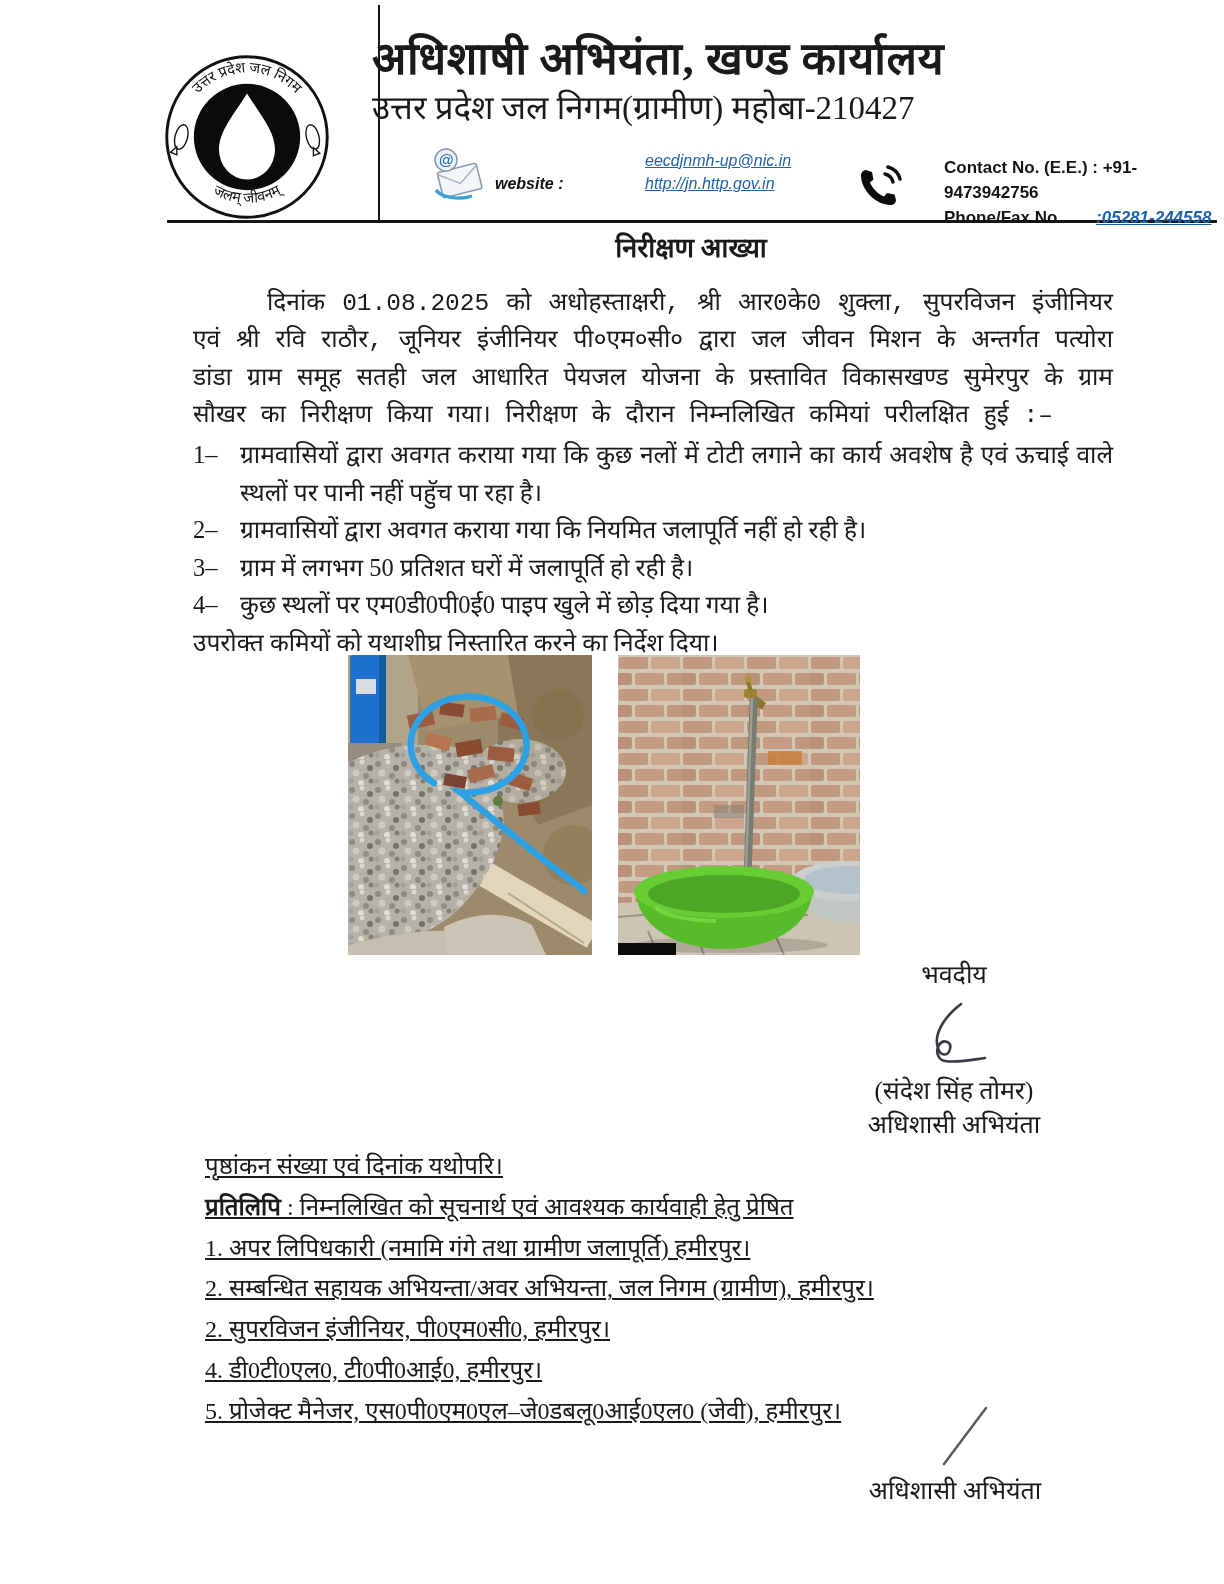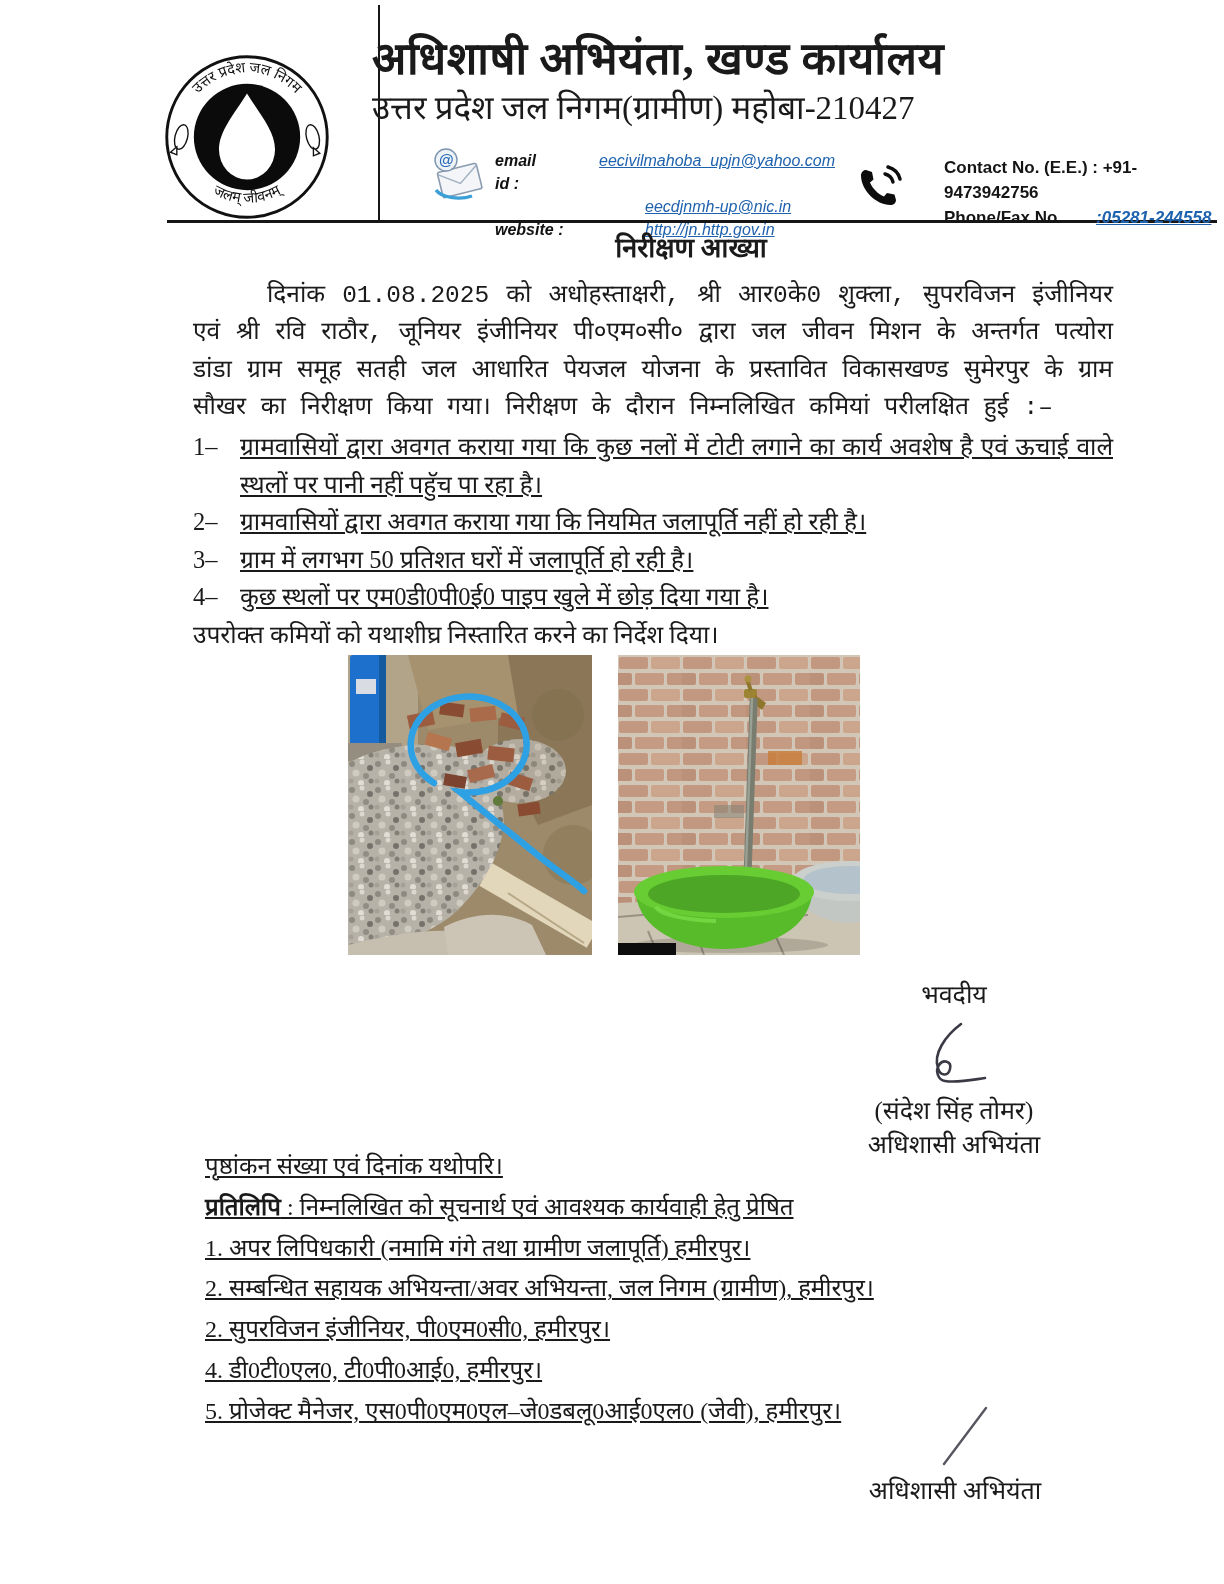--- a/index.html
+++ b/index.html
@@ -20,32 +20,32 @@
   .mail-grid{position:absolute;left:495px;top:149px;width:340px;font-size:16px;font-style:italic;line-height:23px;}
   .mail-row{display:flex;}
   .mail-row .lbl{width:92px;font-weight:bold;color:#111;}
   .mail-row .val{margin-left:58px;}
   .link{color:#1F62AE;text-decoration:underline;font-style:italic;}
   .phone-icon{position:absolute;left:856px;top:164px;width:46px;height:46px;}
   .contact-lines{position:absolute;left:928px;top:155px;font-size:17px;font-weight:bold;line-height:25px;color:#151515;margin-left:16px;}
   .phone-row .gap{display:inline-block;width:34px;}
   
   .body-block{position:absolute;left:193px;top:230px;width:920px;font-size:24.5px;line-height:37.6px;}
-  .doc-title{text-align:center;font-weight:bold;font-size:27px;padding-left:76px;margin-bottom:9px;}
+  .doc-title{text-align:center;font-weight:bold;font-size:27px;padding-left:76px;margin-bottom:17px;}
   .intro{text-align:justify;text-indent:74px;font-family:Liberation Mono, monospace;}
   .findings{margin-top:1px;}
   .finding{display:flex;}
   .finding .num{flex:0 0 47px;}
-  .finding .ftext{flex:1;text-align:justify;text-decoration:underline;}
+  .finding .ftext{flex:1;text-align:justify;}
   .closing{}
   
   .photos{position:absolute;left:348px;top:655px;display:flex;gap:26px;}
   .photo{display:block;}
   
-  .sig-block{position:absolute;left:798px;top:958px;width:312px;text-align:center;font-size:25px;line-height:34px;margin-top:20px;}
+  .sig-block{position:absolute;left:798px;top:958px;width:312px;text-align:center;font-size:25px;line-height:34px;}
   .sig-mark{display:block;margin:8px auto 2px auto;width:78px;height:72px;}
   
   .endorse{position:absolute;left:205px;top:1146px;width:935px;font-size:24px;line-height:40.8px;text-decoration:underline;}
   .copy-label{font-weight:bold;}
   .footer-sign{position:absolute;left:845px;top:1472px;width:220px;text-align:center;font-size:25px;}
   .slash-mark{position:absolute;left:938px;top:1404px;width:54px;height:66px;}
 </style>
 </head>
 <body>
 
@@ -85,24 +85,20 @@
     <svg class="mail-icon" viewBox="0 0 56 58">
       <g transform="rotate(-14 28 36)">
         <rect x="10" y="22" width="40" height="26" rx="2" fill="#f3f5f8" stroke="#8b9bb0" stroke-width="1.6"></rect>
         <path d="M10,24 L30,38 L50,24" fill="none" stroke="#9fb0c2" stroke-width="1.4"></path>
       </g>
       <path d="M6,44 a24,12 0 0 0 36,6" fill="none" stroke="#3b9fd8" stroke-width="3.4"></path>
       <circle cx="16" cy="14" r="11" fill="#eef3f8" stroke="#7d94ae" stroke-width="1.4"></circle>
       <text x="16" y="19" text-anchor="middle" font-size="15" font-style="italic" font-weight="bold" font-family="Liberation Sans, DejaVu Sans, sans-serif" fill="#2b6cb8">@</text>
     </svg>
     <div class="mail-grid">
-      <div class="mail-row">
-        <span class="lbl">email id :</span>
-        <span class="val link">eecivilmahoba_upjn@yahoo.com</span>
-      </div>
       <div class="mail-row">
         <span class="lbl"></span>
         <span class="val link">eecdjnmh-up@nic.in</span>
       </div>
       <div class="mail-row">
         <span class="lbl">website :</span>
         <span class="val link">http://jn.http.gov.in</span>
       </div>
     </div>
     <svg class="phone-icon" viewBox="0 0 46 46">

